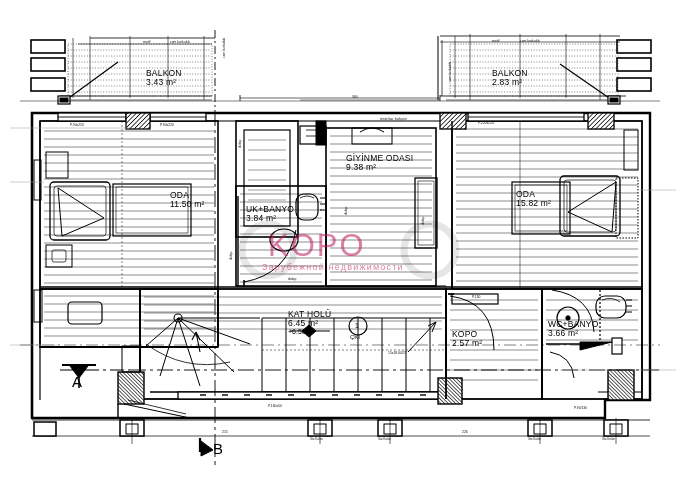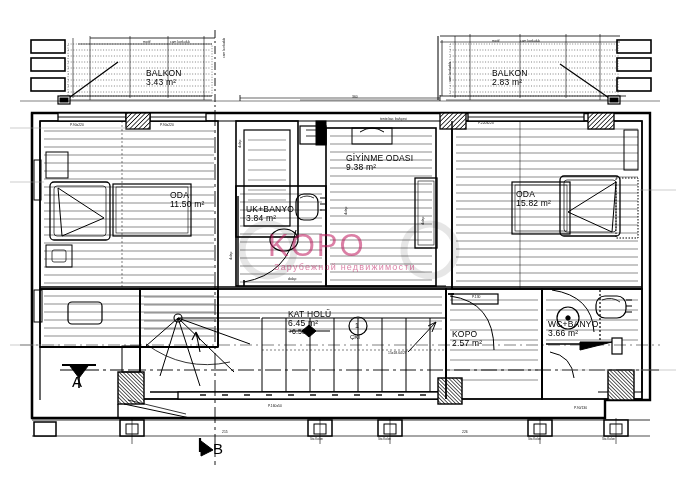--- a/index.html
+++ b/index.html
@@ -526,21 +526,21 @@
   <g stroke="#999" stroke-width="0.5">
     <path d="M10 128 L130 128"></path>
     <path d="M10 182 L44 182"></path>
     <path d="M10 345 L60 345"></path>
     <path d="M560 370 L676 370"></path>
     <path d="M640 190 L676 190"></path>
   </g>
 </svg>
 
 <div class="wm wm1" style="left:268px;top:228px;">KOPO</div>
-<div class="wm wm2" style="left:274px;top:262px;">Зарубежной недвижимости</div>
+<div class="wm wm2" style="left:262px;top:262px;">Зарубежной недвижимости</div>
 
 <div class="lbl ctr" style="left:146px;top:69px;width:66px;">
   <div class="room-name">BALKON</div>
   <div class="room-area">3.43 m²</div>
 </div>
 
 <div class="lbl ctr" style="left:492px;top:69px;width:66px;">
   <div class="room-name">BALKON</div>
   <div class="room-area">2.83 m²</div>
 </div>

